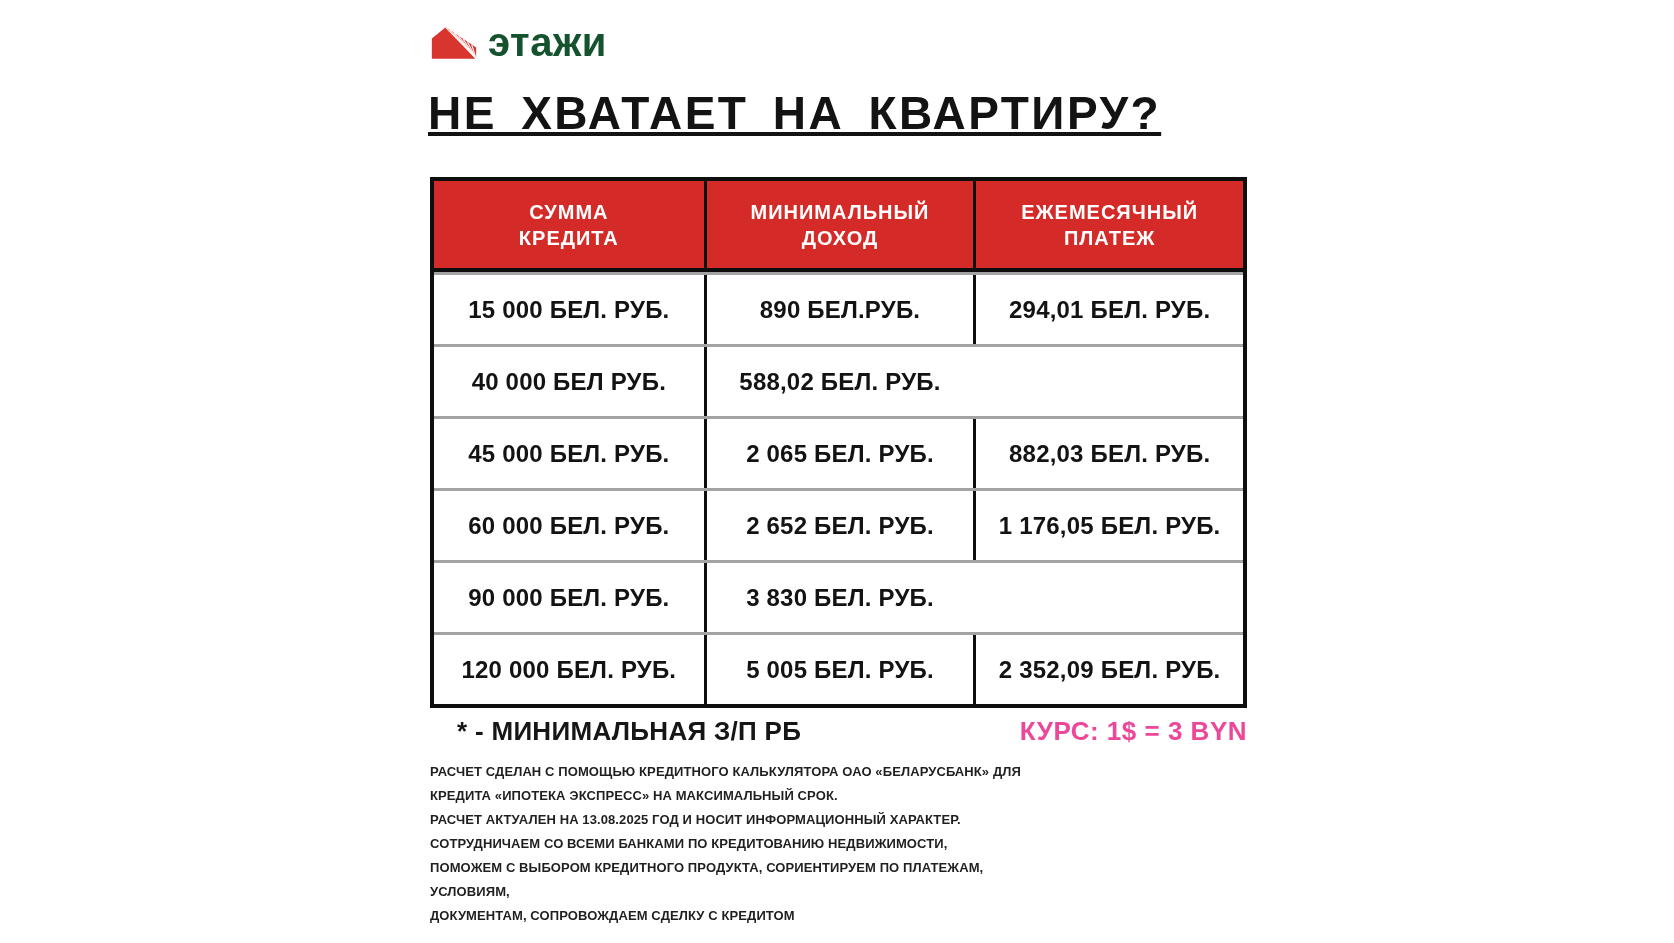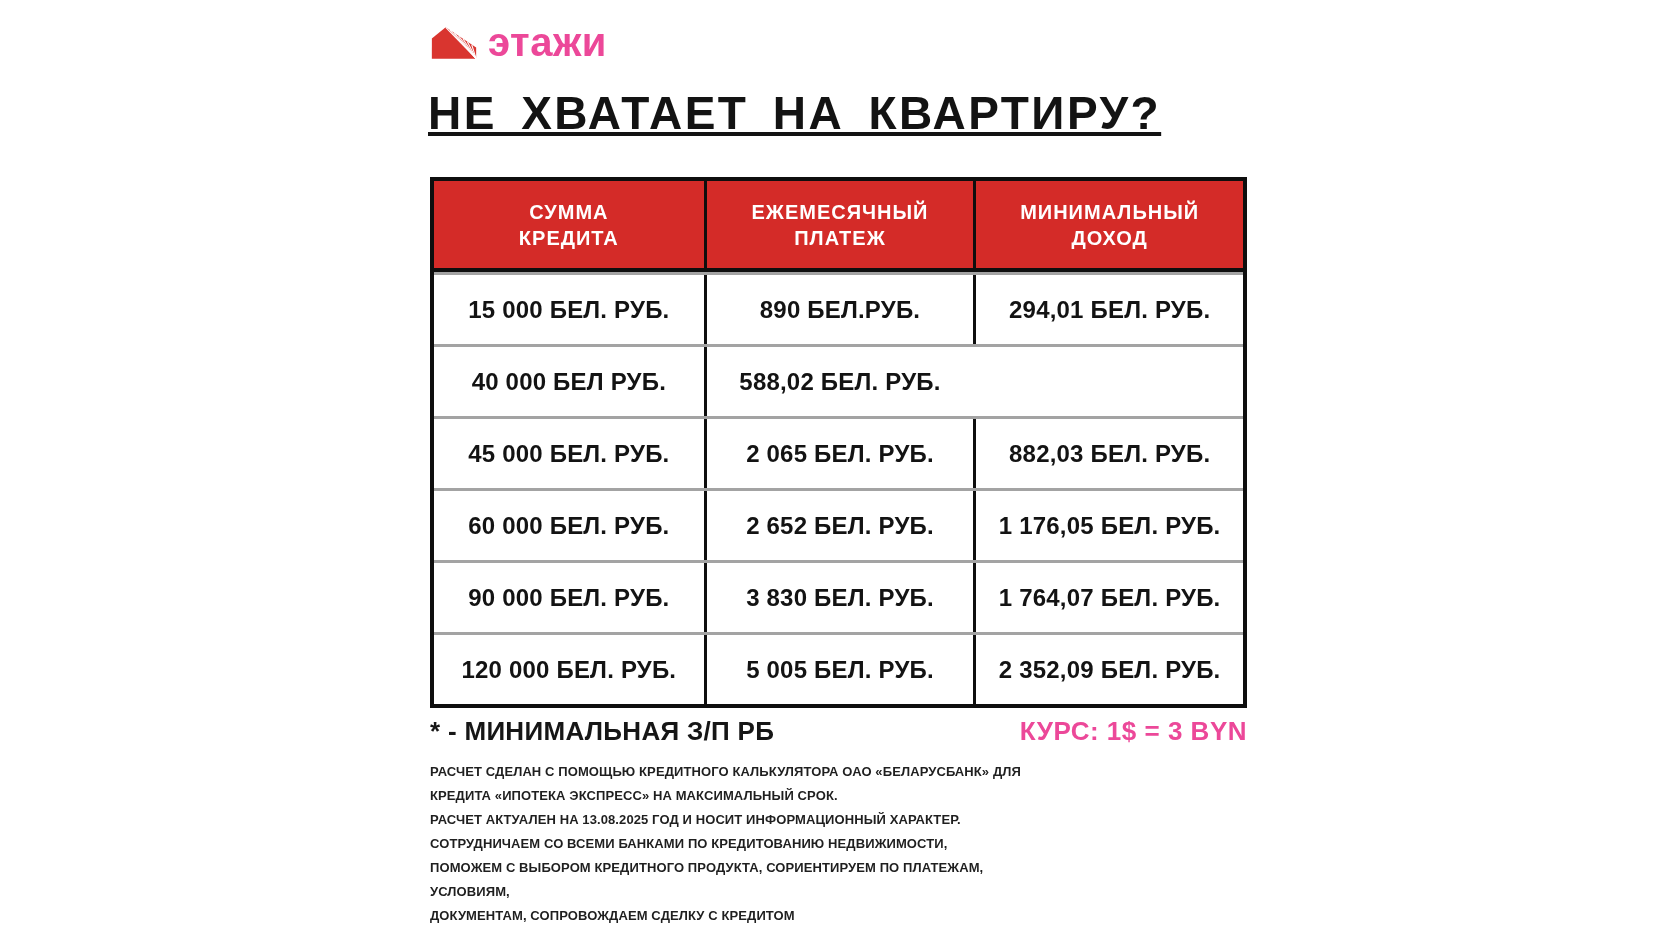--- a/index.html
+++ b/index.html
@@ -5,21 +5,21 @@
   html,body { margin:0; padding:0; background:#ffffff; }
   .canvas {
     position:relative; width:1674px; height:943px; background:#ffffff;
     overflow:hidden; font-family:"Liberation Sans", sans-serif; color:#141414;
   }
 
   
   .logo { position:absolute; left:430px; top:22px; display:flex; align-items:center; gap:10px; }
   .logo svg { display:block; }
   .logo-text {
-    font-size:40px; font-weight:800; color:#ec4899; letter-spacing:0.5px;
+    font-size:40px; font-weight:800; color:#14532d; letter-spacing:0.5px;
     line-height:1; padding-bottom:2px;
   }
 
   
   .title {
     position:absolute; left:428px; top:90px; margin:0; width:830px;
     font-size:46px; font-weight:900; color:#131313;
     letter-spacing:2.5px; word-spacing:9px; white-space:nowrap; line-height:1;text-decoration:underline;
   }
 
@@ -42,21 +42,21 @@
     border-left:3px solid #0e0e0e; display:flex; align-items:center; justify-content:center;
     font-size:24px; font-weight:700; color:#131313; letter-spacing:0.2px; background:#ffffff;
   }
   .t-body-row .t-cell:first-child { border-left:none; }
 
   
   .footnote {
     position:absolute; left:430px; top:716px; width:817px;
     display:flex; justify-content:space-between; align-items:baseline;
   }
-  .footnote-left  { font-size:26px; font-weight:700; letter-spacing:0.3px; color:#161616; }
+  .footnote-left  { font-size:26px; font-weight:700; letter-spacing:0.3px; color:#161616;margin-left:27px; }
   .footnote-right { font-size:26px; font-weight:700; letter-spacing:0.5px; color:#ec4899; }
 
   
   .disclaimer { position:absolute; left:430px; top:760px; width:830px; }
   .disclaimer .dline {
     font-size:13px; font-weight:600; color:#1f1f1f; line-height:24px;
     letter-spacing:0.1px; white-space:nowrap;
   }
 </style>
 </head>
@@ -84,26 +84,26 @@
 
   <h1 class="title">НЕ ХВАТАЕТ НА КВАРТИРУ?</h1>
 
   <div class="credit-table">
     <div class="t-row t-head">
       <div class="t-cell">
         <span class="hline">СУММА</span>
         <span class="hline">КРЕДИТА</span>
       </div>
       <div class="t-cell">
+        <span class="hline">МИНИМАЛЬНЫЙ</span>
+        <span class="hline">ДОХОД</span>
+      </div>
+      <div class="t-cell">
         <span class="hline">ЕЖЕМЕСЯЧНЫЙ</span>
         <span class="hline">ПЛАТЕЖ</span>
-      </div>
-      <div class="t-cell">
-        <span class="hline">МИНИМАЛЬНЫЙ</span>
-        <span class="hline">ДОХОД</span>
       </div>
     </div>
 
     <div class="t-row t-body-row">
       <div class="t-cell">15 000 БЕЛ. РУБ.</div>
       <div class="t-cell">890 БЕЛ.РУБ.</div>
       <div class="t-cell">294,01 БЕЛ. РУБ.</div>
     </div>
     <div class="t-row t-body-row">
       <div class="t-cell">40 000 БЕЛ РУБ.</div>
@@ -115,21 +115,20 @@
       <div class="t-cell">882,03 БЕЛ. РУБ.</div>
     </div>
     <div class="t-row t-body-row">
       <div class="t-cell">60 000 БЕЛ. РУБ.</div>
       <div class="t-cell">2 652 БЕЛ. РУБ.</div>
       <div class="t-cell">1 176,05 БЕЛ. РУБ.</div>
     </div>
     <div class="t-row t-body-row">
       <div class="t-cell">90 000 БЕЛ. РУБ.</div>
       <div class="t-cell">3 830 БЕЛ. РУБ.</div>
-      <div class="t-cell">1 764,07 БЕЛ. РУБ.</div>
     </div>
     <div class="t-row t-body-row">
       <div class="t-cell">120 000 БЕЛ. РУБ.</div>
       <div class="t-cell">5 005 БЕЛ. РУБ.</div>
       <div class="t-cell">2 352,09 БЕЛ. РУБ.</div>
     </div>
   </div>
 
   <div class="footnote">
     <span class="footnote-left">* - МИНИМАЛЬНАЯ З/П РБ</span>

